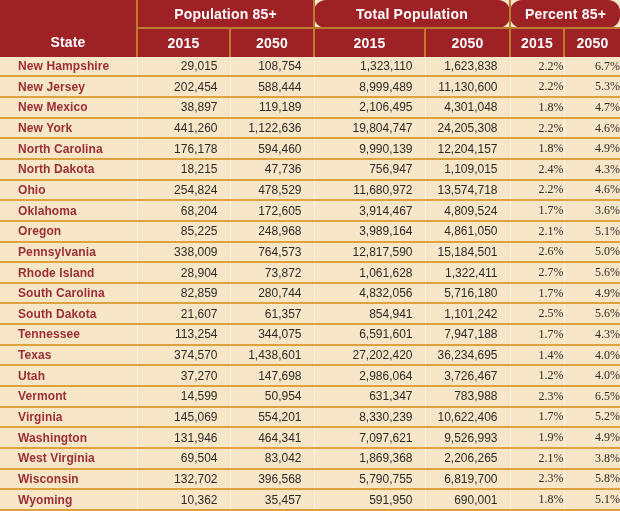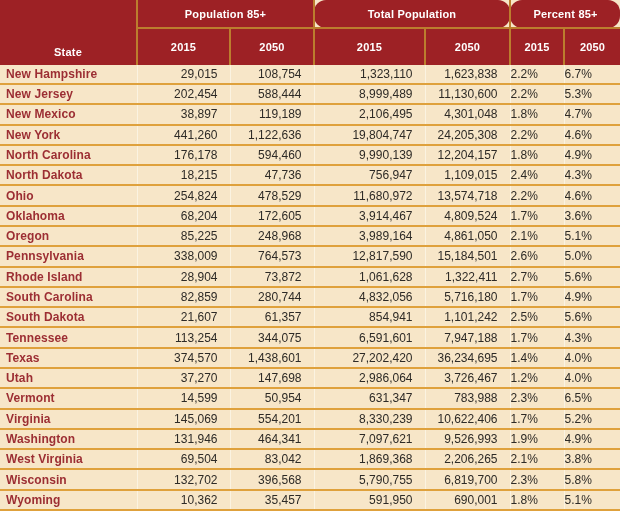--- a/index.html
+++ b/index.html
@@ -11,48 +11,48 @@
   table.pop-table {
     border-collapse: collapse;
     table-layout: fixed;
     width: 620px; height: 511px;
     background: var(--row_bg);
   }
   thead th {
     background: var(--header_bg);
     color: var(--header_text);
     font-weight: bold;
-    font-size: 11px;
+    font-size: 14px;
     text-align: center;
     padding: 0;
     letter-spacing: 0.2px;
   }
   tr.h1 { height: 28px; }
-  tr.h2 { height: 37px; }
+  tr.h2 { height: 29px; }
   th.state-h { border-right: 2px solid var(--header_divider); vertical-align: bottom; padding-bottom: 7px; }
   th.group  { border-bottom: 2px solid var(--header_divider); }
   th.gb     { border-left: 2px solid var(--header_divider); border-radius: 12px; }
   th.yb     { border-left: 2px solid var(--header_divider); }
   tbody td {
     font-size: 12px;
     color: var(--value_text);
     padding: 0;
     border-bottom: 2px solid var(--row_divider);
     white-space: nowrap;
     overflow: hidden;
   }
   td.state {
     color: var(--state_text);
     font-weight: bold;
     text-align: left;
-    padding-left: 6px;
+    padding-left: 18px;
     letter-spacing: 0.1px;
   }
   td.num { text-align: right; padding-right: 12px; border-left: 1px solid var(--cell_divider); }
-  td.pct { text-align: left; border-left: 1px solid var(--cell_divider); }
+  td.pct { text-align: right; border-left: 1px solid var(--cell_divider); font-family: Liberation Serif, serif; }
 </style>
 </head>
 <body>
 
 <table class="pop-table">
   <colgroup>
     <col style="width:137px">
     <col style="width:93px">
     <col style="width:84px">
     <col style="width:111px">

